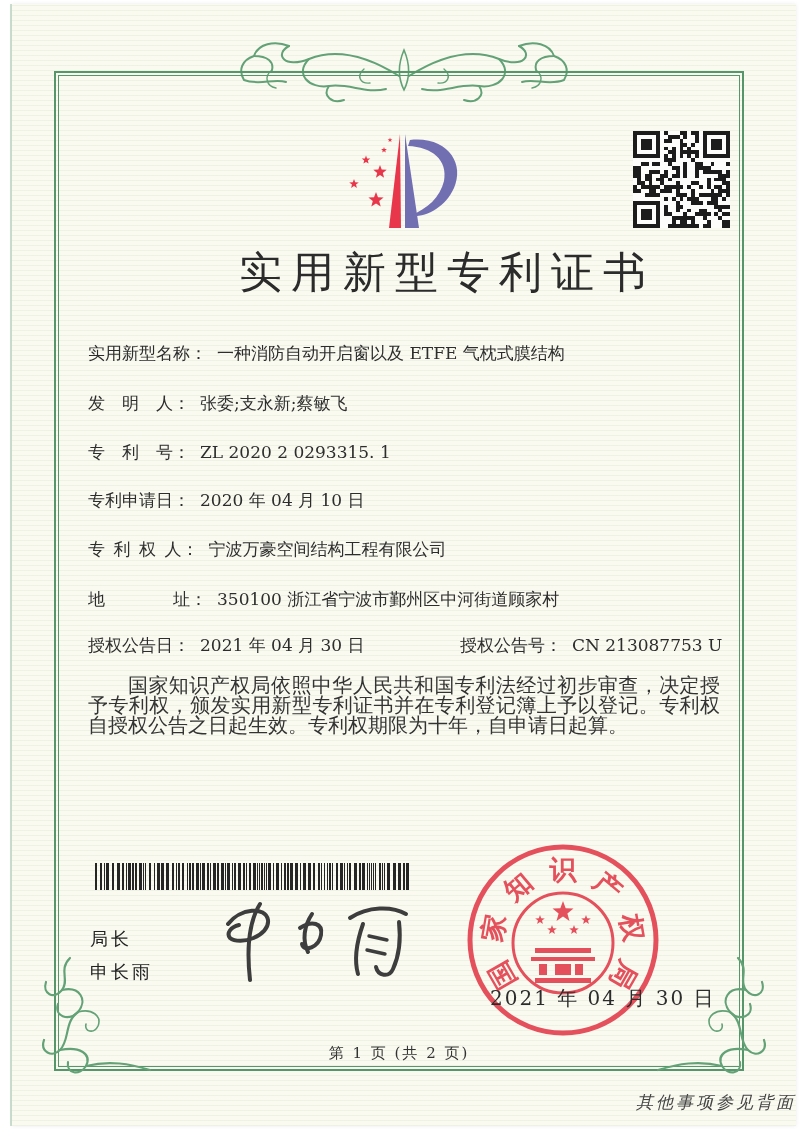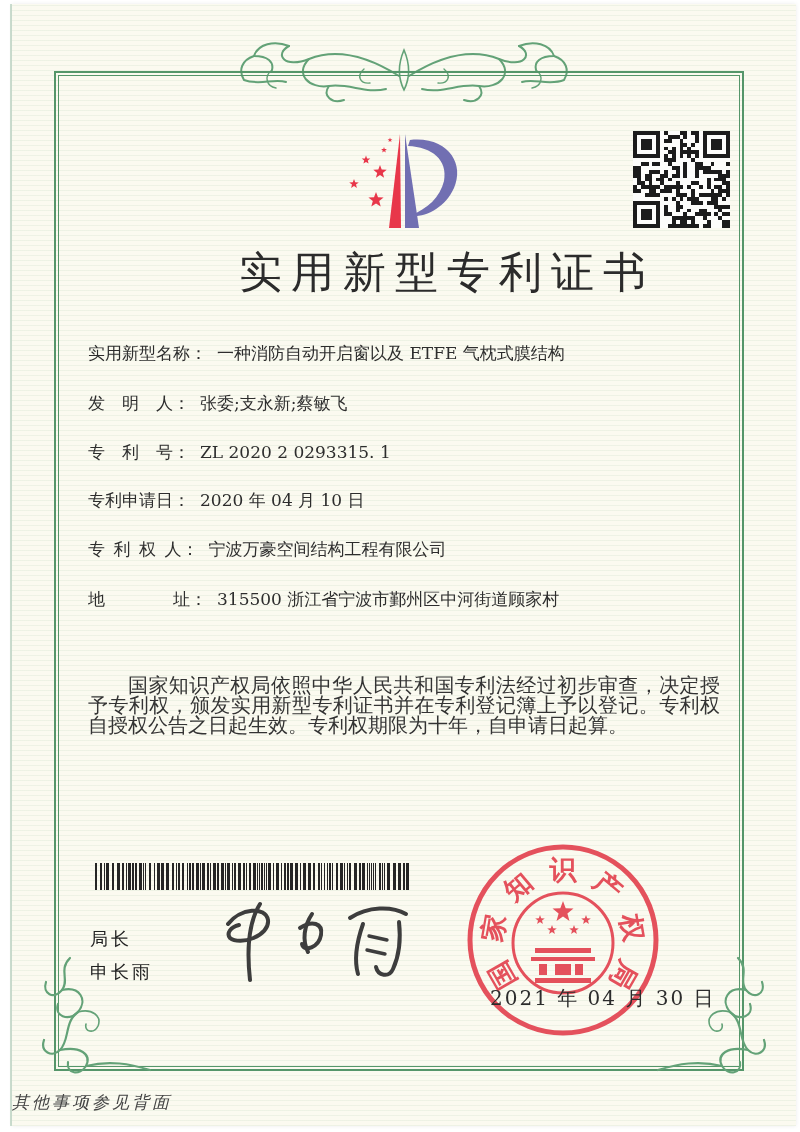--- a/index.html
+++ b/index.html
@@ -48,21 +48,21 @@
              letter-spacing:3px; line-height:33px;
              font-family:"DejaVu Sans","Liberation Sans",sans-serif; }
   .signature { position:absolute; left:188px; top:888px; width:225px; height:100px; }
 
   .seal { position:absolute; left:451px; top:836px; width:200px; height:200px; opacity:.92; }
   .seal-date { position:absolute; left:478px; top:981px; font-size:20px; color:#2c2c2c;
                letter-spacing:2px; z-index:5; white-space:nowrap; }
 
   .page-info { position:absolute; left:46px; top:1040px; width:682px; text-align:center;
                font-size:15px; color:#333; letter-spacing:2px; }
-  .back-note { position:absolute; left:0; top:1087px; width:784px; text-align:left;
+  .back-note { position:absolute; left:0; top:1087px; width:784px; text-align:right;
                font-size:17px; color:#444; letter-spacing:3px; font-style:oblique; }
   svg { display:block; }
 </style>
 </head>
 <body>
 
 <div class="paper">
 
   <svg class="top-ornament" viewBox="0 0 380 80" fill="none" stroke="#63a277" stroke-width="2" stroke-linecap="round">
     <g>
@@ -357,21 +357,27 @@
   <div class="row r2">
     <span class="lbl">专　利　号：</span><span class="val">ZL 2020 2 0293315. 1</span>
   </div>
   <div class="row r3">
     <span class="lbl">专利申请日：</span><span class="val">2020 年 04 月 10 日</span>
   </div>
   <div class="row r4">
     <span class="lbl">专 利 权 人：</span><span class="val">宁波万豪空间结构工程有限公司</span>
   </div>
   <div class="row r5">
-    <span class="lbl">地　　　　址：</span><span class="val">315500  浙江省宁波市鄞州区中河街道顾家村</span>
+    <span class="lbl">地　　　　址：</span><span class="val">350100  浙江省宁波市鄞州区中河街道顾家村</span>
+  </div>
+  <div class="row r6">
+    <span class="lbl">授权公告日：</span><span class="val">2021 年 04 月 30 日</span>
+    <span class="col2">
+      <span class="lbl">授权公告号：</span><span class="val">CN 213087753 U</span>
+    </span>
   </div>
 
   <div class="paras">
     <p>国家知识产权局依照中华人民共和国专利法经过初步审查，决定授予专利权，颁发实用新型专利证书并在专利登记簿上予以登记。专利权自授权公告之日起生效。专利权期限为十年，自申请日起算。</p>
   </div>
 
   <svg class="barcode" id="barcode-svg" viewBox="0 0 316 27" preserveAspectRatio="none" shape-rendering="crispEdges">
       <rect x="0" y="0" width="2" height="27" fill="#252525"></rect>
       <rect x="5" y="0" width="2" height="27" fill="#252525"></rect>
       <rect x="9" y="0" width="1" height="27" fill="#252525"></rect>
@@ -501,14 +507,15 @@
     <g id="seal-stars">
         <path d="M100.0,61.0L102.7,68.3L110.5,68.6L104.4,73.4L106.5,80.9L100.0,76.6L93.5,80.9L95.6,73.4L89.5,68.6L97.3,68.3Z" fill="#e34350"></path>
         <path d="M77.0,75.0L78.2,78.3L81.8,78.5L79.0,80.6L79.9,84.0L77.0,82.1L74.1,84.0L75.0,80.6L72.2,78.5L75.8,78.3Z" fill="#e34350"></path>
         <path d="M89.0,85.0L90.2,88.3L93.8,88.5L91.0,90.6L91.9,94.0L89.0,92.1L86.1,94.0L87.0,90.6L84.2,88.5L87.8,88.3Z" fill="#e34350"></path>
         <path d="M111.0,85.0L112.2,88.3L115.8,88.5L113.0,90.6L113.9,94.0L111.0,92.1L108.1,94.0L109.0,90.6L106.2,88.5L109.8,88.3Z" fill="#e34350"></path>
         <path d="M123.0,75.0L124.2,78.3L127.8,78.5L125.0,80.6L125.9,84.0L123.0,82.1L120.1,84.0L121.0,80.6L118.2,78.5L121.8,78.3Z" fill="#e34350"></path>
       </g>
   </svg>
   <div class="seal-date">2021 年 04 月 30 日</div>
 
+  <div class="page-info">第 1 页 (共 2 页)</div>
   <div class="back-note">其他事项参见背面</div>
 </div>
 
 </body></html>

